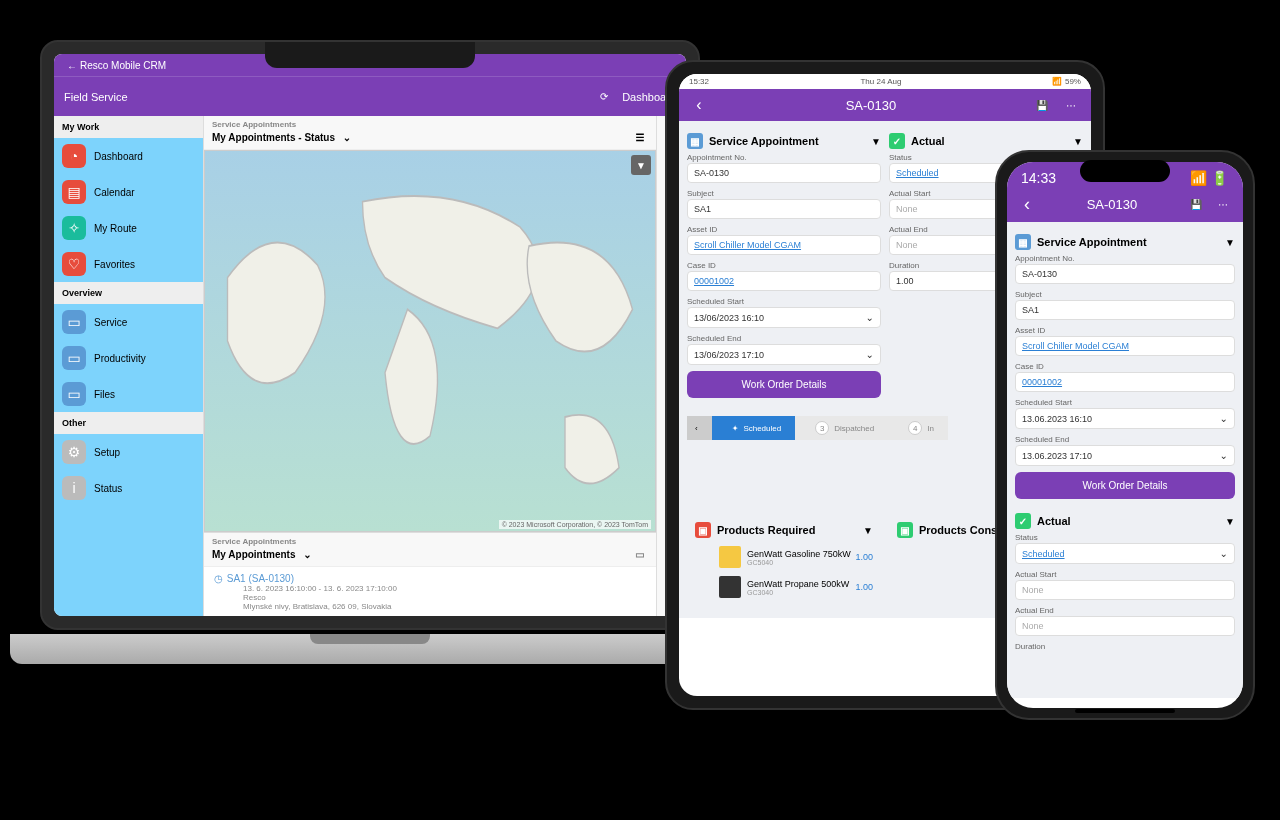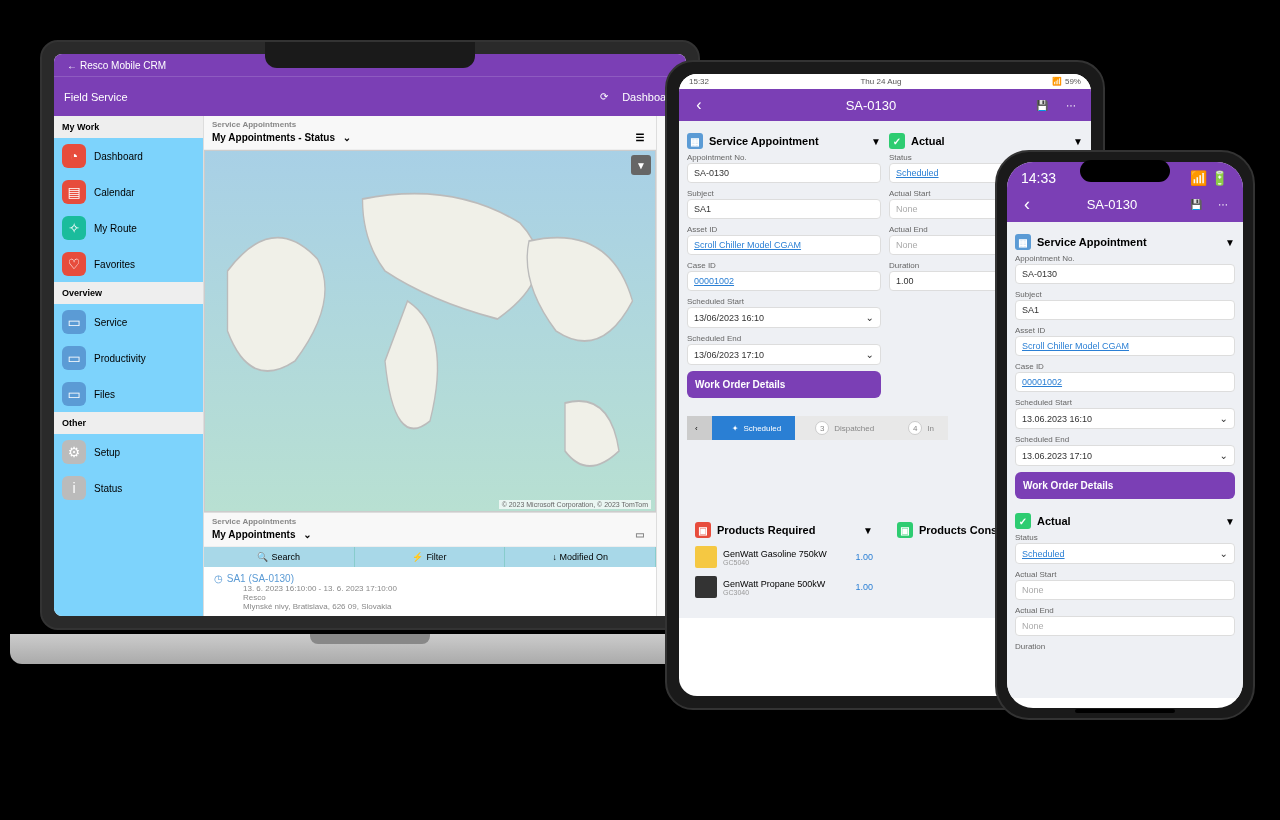--- a/index.html
+++ b/index.html
@@ -63,31 +63,31 @@
   .tab-header { background: #7b3fb5; color: #fff; display: flex; align-items: center; justify-content: space-between; padding: 8px 12px; }
   .tab-header .title { font-weight: 500; font-size: 13px; }
   .tab-body { background: #eef0f4; padding: 8px; display: flex; gap: 8px; flex-wrap: wrap; }
   .col { flex: 1; min-width: 100px; }
   .section-title { display: flex; align-items: center; gap: 6px; padding: 4px 0; font-weight: bold; font-size: 11px; }
   .section-title .sq { width: 16px; height: 16px; border-radius: 3px; display: flex; align-items: center; justify-content: center; color: #fff; font-size: 10px; }
   .field { margin-bottom: 6px; }
   .field-label { font-size: 8px; color: #666; margin-bottom: 1px; }
   .field-val { background: #fff; border: 1px solid #ddd; border-radius: 4px; padding: 4px 6px; font-size: 9px; color: #333; display: flex; justify-content: space-between; align-items: center; }
   .field-link { color: #2a7fd4; text-decoration: underline; }
-  .wo-btn { background: #7b3fb5; color: #fff; text-align: left; padding: 8px; border-radius: 6px; margin-top: 4px; font-size: 10px; font-weight: bold; }
+  .wo-btn { background: #7b3fb5; color: #fff; text-align: center; padding: 8px; border-radius: 6px; margin-top: 4px; font-size: 10px; }
 
   .progress { display: flex; margin-top: 10px; height: 24px; }
   .prog-step { position: relative; padding: 4px 14px 4px 20px; font-size: 8px; display: flex; align-items: center; gap: 5px; }
   .prog-active { background: #2a7fd4; color: #fff; }
   .prog-active::after { content: ''; position: absolute; right: -10px; top: 0; border-left: 10px solid #2a7fd4; border-top: 12px solid transparent; border-bottom: 12px solid transparent; }
   .prog-in { background: #e8e8e8; color: #888; }
   .prog-num { background: #fff; color: #888; width: 14px; height: 14px; border-radius: 50%; display: inline-flex; align-items: center; justify-content: center; border: 1px solid #ccc; }
 
   .prod-section { padding: 8px; }
-  .prod-row { display: flex; align-items: center; justify-content: center; padding: 4px 0; }
+  .prod-row { display: flex; align-items: center; justify-content: center; padding: 4px 0; margin-left: 24px; }
   .prod-thumb { width: 22px; height: 22px; background: #333; border-radius: 2px; }
   .prod-txt { flex: 1; margin-left: 6px; }
   .prod-name { font-size: 9px; }
   .prod-code { font-size: 7px; color: #999; }
   .prod-qty { color: #2a7fd4; font-size: 9px; }
 
   .chev { font-size: 10px; }
 </style>
 </head>
 <body>
@@ -179,25 +179,20 @@
             <div class="panel-h" style="display:flex;justify-content:space-between;align-items:flex-end">
               <div>
                 <div class="sub">Service Appointments</div>
                 <div style="display:flex;align-items:center;gap:4px">
                   <span>My Appointments</span>
                   <span class="icon">⌄</span>
                 </div>
               </div>
               <span class="icon" style="color:#888">▭</span>
             </div>
-            <div class="list-tabs">
-              <div class="list-tab"><span>🔍</span> <span>Search</span></div>
-              <div class="list-tab"><span>⚡</span> <span>Filter</span></div>
-              <div class="list-tab"><span>↓</span> <span>Modified On</span></div>
-            </div>
             <div class="list-item">
               <div class="t1">
                   <span style="color:#5b9bd5">◷</span> 
                   <span>SA1 (SA-0130)</span>
                 </div>
               <div class="t2">13. 6. 2023 16:10:00 - 13. 6. 2023 17:10:00</div>
               <div class="t3">Resco</div>
               <div class="t4">Mlynské nivy, Bratislava, 626 09, Slovakia</div>
             </div>
           </div>

